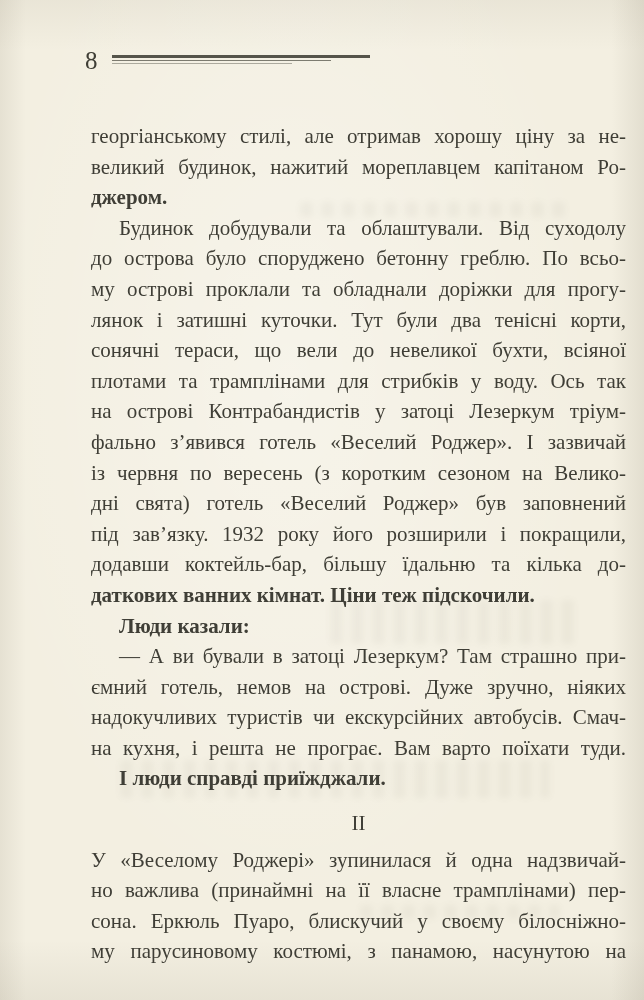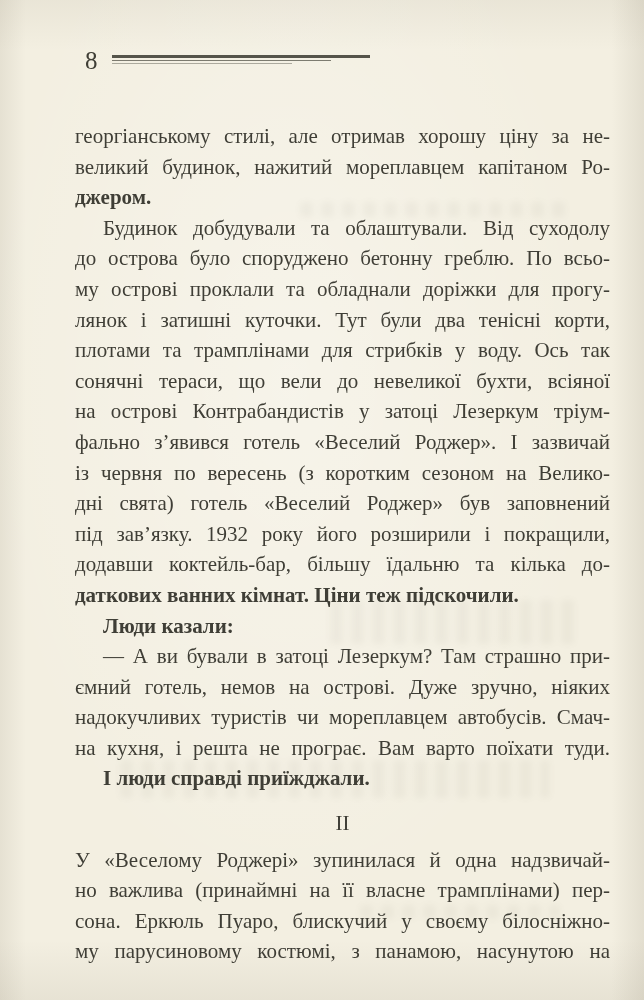--- a/index.html
+++ b/index.html
@@ -29,21 +29,21 @@
   }
   .header-rule{
     margin-top:7px;
     display:flex;flex-direction:column;gap:2px;
     width:258px;
   }
   .header-rule .r1{height:2.5px;width:100%;background:var(--rule);}
   .header-rule .r2{height:1.5px;width:85%;background:var(--rule);opacity:.75;}
   .header-rule .r3{height:1px;width:70%;background:var(--rule);opacity:.45;}
   .page-body{
-    position:absolute;left:75px;top:121px;width:535px;
+    position:absolute;left:91px;top:121px;width:535px;
     font-size:21px;line-height:30.6px;
     text-align:justify;
   }
   .line{text-align-last:justify;}
   .line.end{text-align-last:left;font-weight:bold;}
   .line.indent{text-indent:28px;}
   .heading{
     text-align:left;text-align-last:center;
     margin:14px 0 6px 0;
   }
@@ -77,33 +77,33 @@
 
   <div class="page-body">
 
   <div class="line">георгіанському стилі, але отримав хорошу ціну за не-</div>
       <div class="line">великий будинок, нажитий мореплавцем капітаном Ро-</div>
       <div class="line end">джером.</div>
       <div class="line indent">Будинок добудували та облаштували. Від суходолу</div>
       <div class="line">до острова було споруджено бетонну греблю. По всьо-</div>
       <div class="line">му острові проклали та обладнали доріжки для прогу-</div>
       <div class="line">лянок і затишні куточки. Тут були два тенісні корти,</div>
+      <div class="line">сонячні тераси, що вели до невеликої бухти, всіяної</div>
       <div class="line">плотами та трамплінами для стрибків у воду. Ось так</div>
-      <div class="line">сонячні тераси, що вели до невеликої бухти, всіяної</div>
       <div class="line">на острові Контрабандистів у затоці Лезеркум тріум-</div>
       <div class="line">фально з’явився готель «Веселий Роджер». І зазвичай</div>
       <div class="line">із червня по вересень (з коротким сезоном на Велико-</div>
       <div class="line">дні свята) готель «Веселий Роджер» був заповнений</div>
       <div class="line">під зав’язку. 1932 року його розширили і покращили,</div>
       <div class="line">додавши коктейль-бар, більшу їдальню та кілька до-</div>
       <div class="line end">даткових ванних кімнат. Ціни теж підскочили.</div>
       <div class="line indent end">Люди казали:</div>
       <div class="line indent">— А ви бували в затоці Лезеркум? Там страшно при-</div>
       <div class="line">ємний готель, немов на острові. Дуже зручно, ніяких</div>
-      <div class="line">надокучливих туристів чи мореплавцем автобусів. Смач-</div>
+      <div class="line">надокучливих туристів чи екскурсійних автобусів. Смач-</div>
       <div class="line">на кухня, і решта не програє. Вам варто поїхати туди.</div>
       <div class="line indent end">І люди справді приїжджали.</div>
       <div class="heading">II</div>
       <div class="line">У «Веселому Роджері» зупинилася й одна надзвичай-</div>
       <div class="line">но важлива (принаймні на її власне трамплінами) пер-</div>
       <div class="line">сона. Еркюль Пуаро, блискучий у своєму білосніжно-</div>
       <div class="line">му парусиновому костюмі, з панамою, насунутою на</div>
     </div>
 
 </div>

